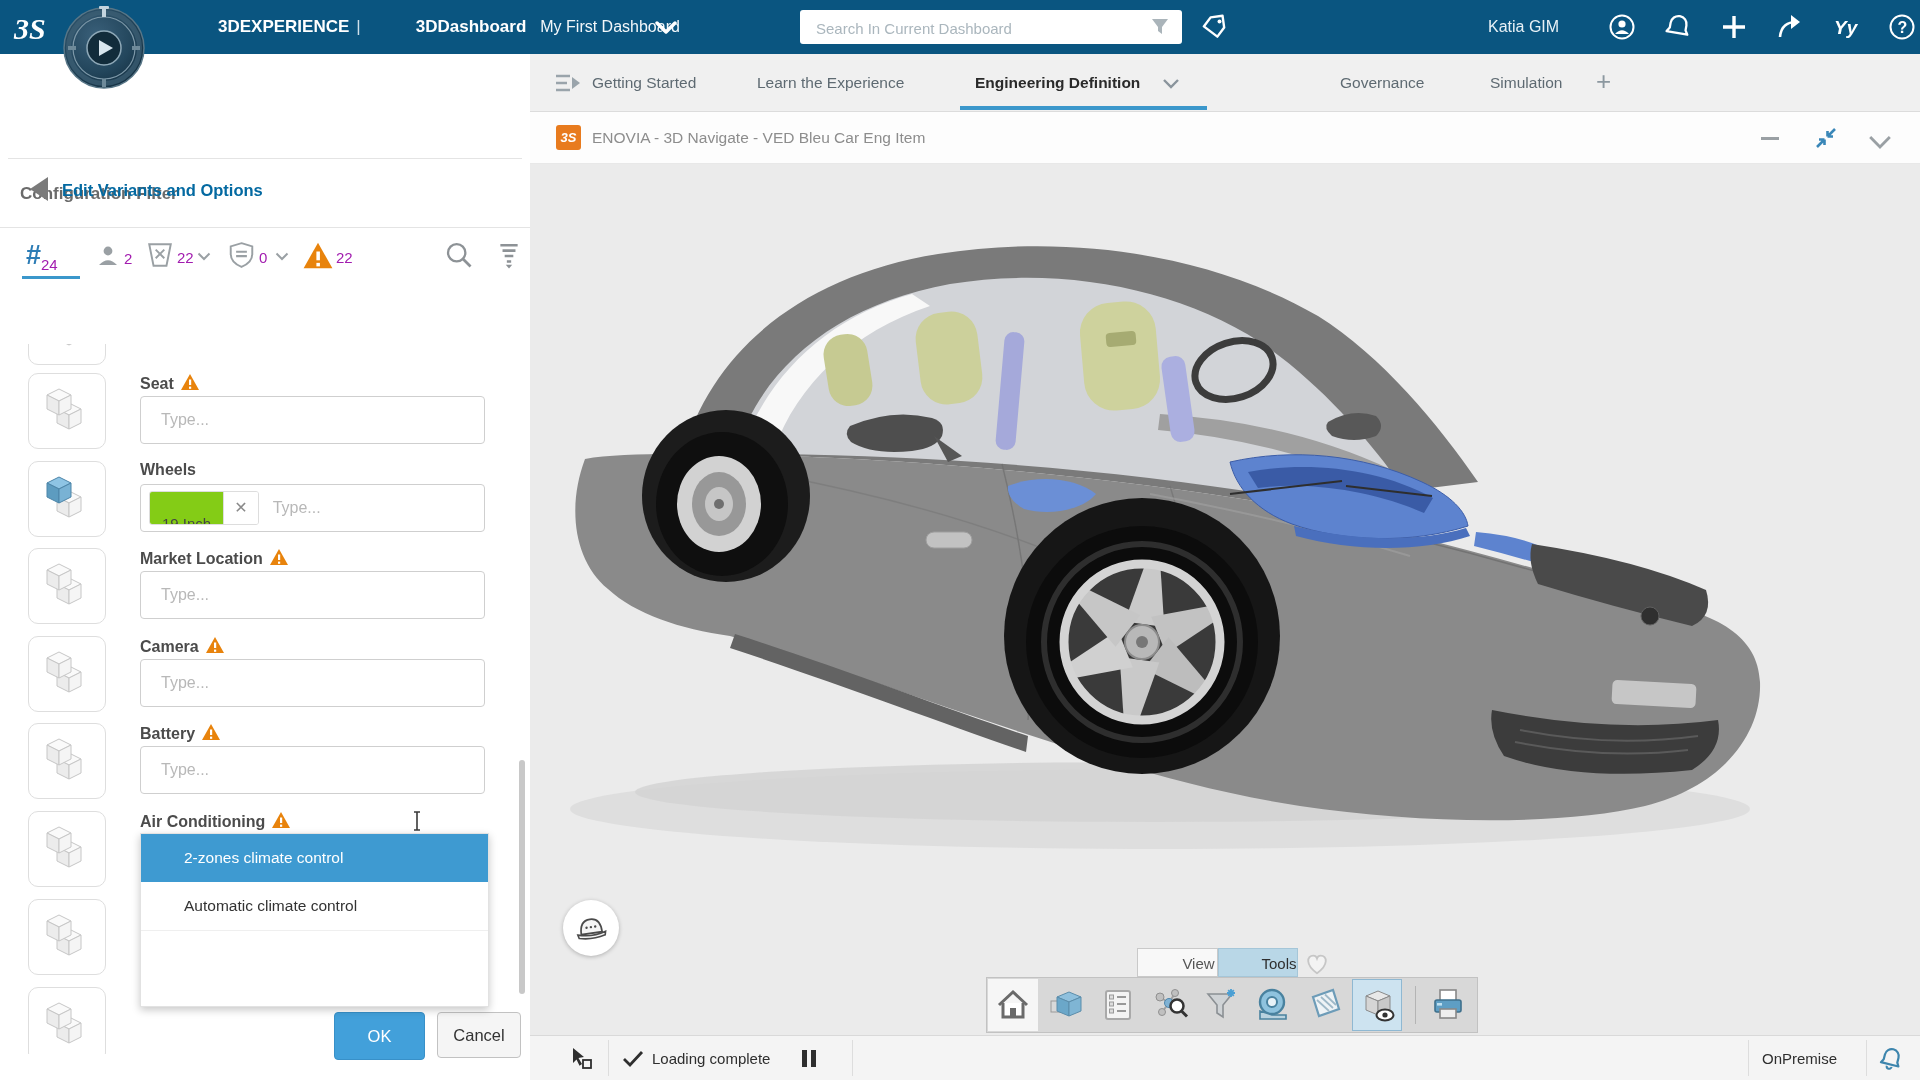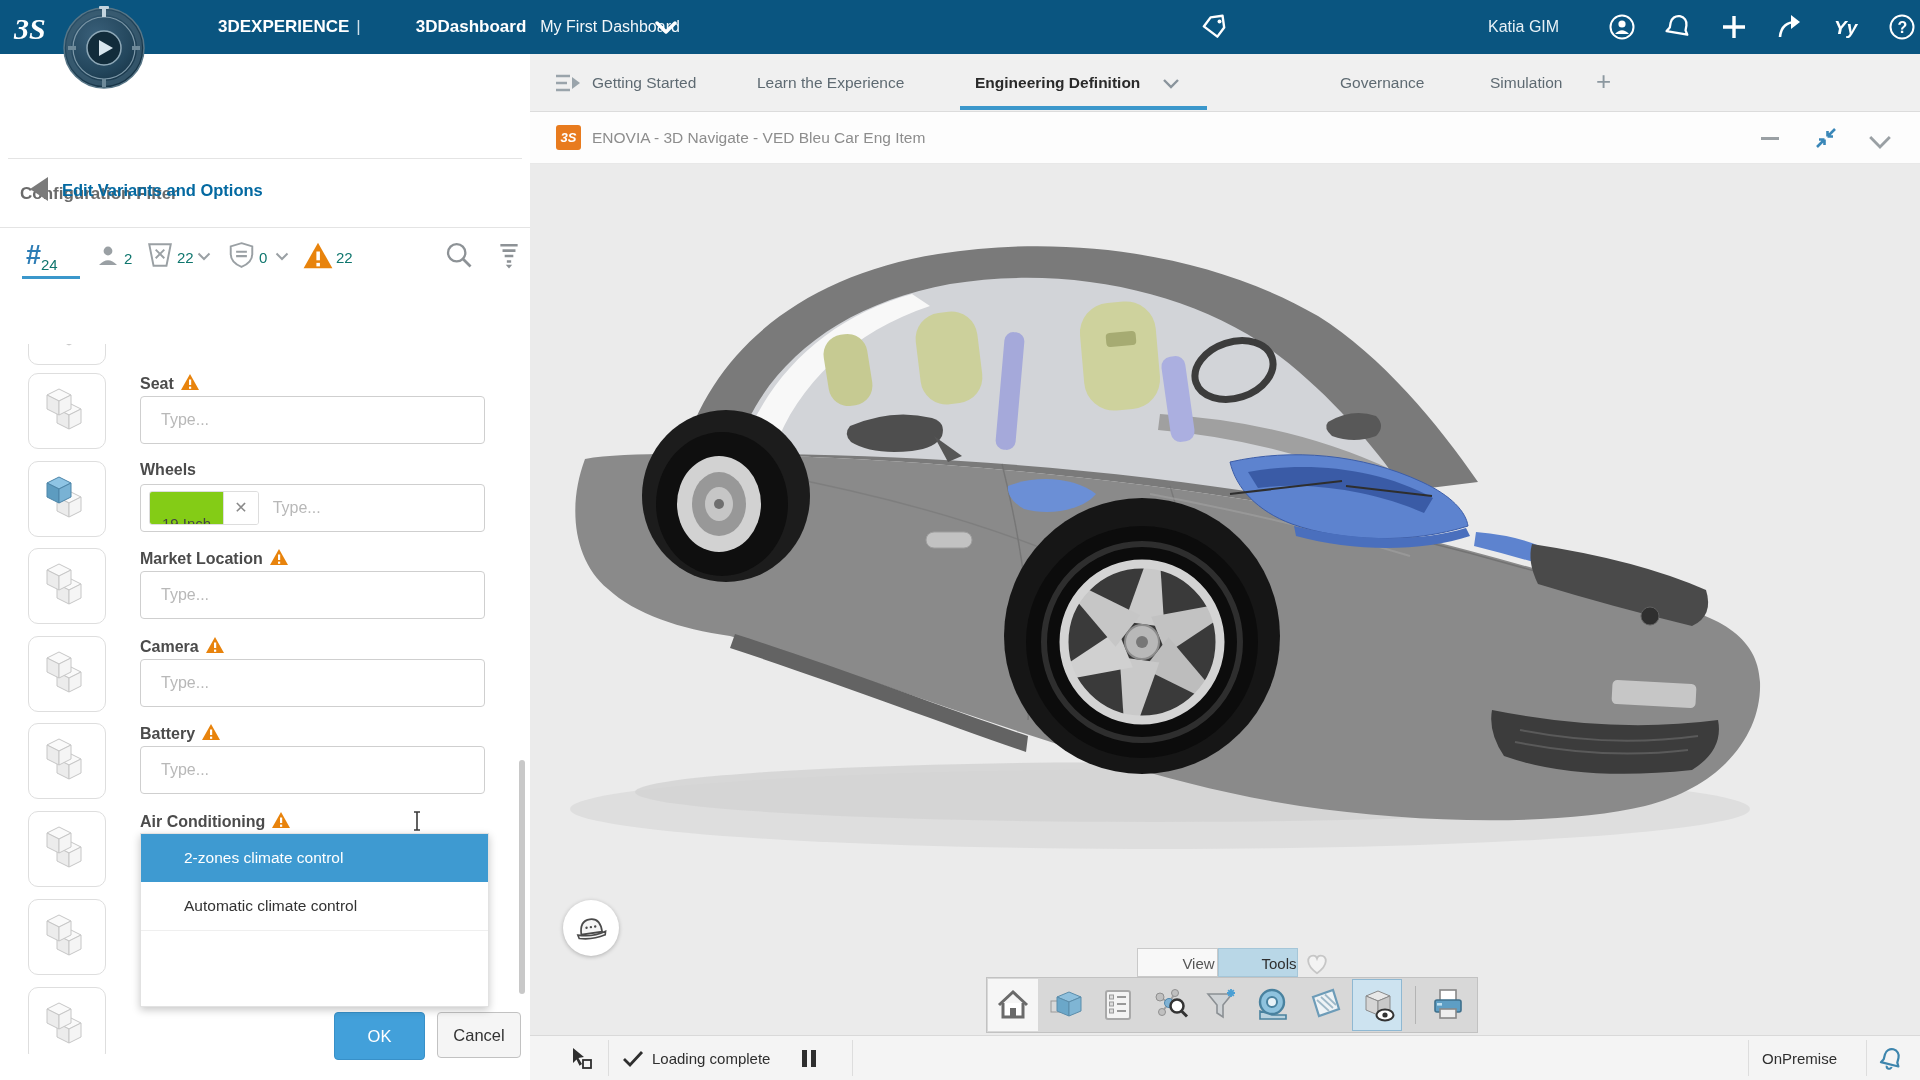--- a/index.html
+++ b/index.html
@@ -25,21 +25,21 @@
 
   
   .left-panel{position:absolute;left:0;top:54px;width:530px;height:1026px;background:#fff;border-right:1px solid #d8d8d8;}
   .panel-title{position:absolute;left:20px;top:130px;font-size:17px;font-weight:bold;color:#6b6b6b;}
   .pdiv{position:absolute;left:8px;width:514px;height:1px;background:#e4e4e4;}
   .back-row{position:absolute;left:0px;top:159px;width:530px;height:68px;cursor:pointer;}
   .back-tri{position:absolute;left:30px;top:18px;width:0;height:0;border-top:12px solid transparent;border-bottom:12px solid transparent;border-right:18px solid #7a7a7a;}
   .back-label{position:absolute;left:62px;top:22px;font-size:16.5px;font-weight:bold;color:#0369a1;}
 
   .ft{position:absolute;top:240px;height:36px;}
-  .ft .cnt{font-size:15px;color:#0f766e;}
+  .ft .cnt{font-size:15px;color:#a21caf;}
   .hash-glyph{font-size:27px;font-weight:bold;color:#2c7cb5;line-height:30px;}
   .hash-underline{position:absolute;left:22px;top:276px;width:58px;height:3px;background:#3b97cb;}
   .chev-sm{display:inline-block;margin-left:3px;}
 
   
   .field-area{position:absolute;left:0;top:290px;width:530px;height:710px;overflow:hidden;}
   .cube-btn{position:absolute;left:28px;width:76px;height:74px;background:#fff;border:1px solid #dedede;border-radius:10px;cursor:pointer;}
   .cube-btn svg{position:absolute;left:14px;top:13px;}
   .f-label{position:absolute;left:140px;height:22px;font-size:16px;font-weight:bold;color:#4b4b4b;white-space:nowrap;}
   .f-label svg{vertical-align:-2px;margin-left:6px;}
@@ -146,20 +146,26 @@
     <svg class="abs" style="left:12px;top:8px" width="48" height="40" viewBox="0 0 48 40">
       <text x="2" y="31" font-size="30" font-style="italic" font-weight="bold" fill="#ffffff" font-family="Liberation Serif,serif">3S</text>
     </svg>
     <div class="brand">
       <b>3DEXPERIENCE</b><span class="sep">|</span><b>3DDashboard</b><span class="dash-name">My First Dashboard</span>
     </div>
     <svg class="abs" style="left:655px;top:21px" width="22" height="14" viewBox="0 0 22 14">
       <path d="M2 2 L11 11 L20 2" fill="none" stroke="#fff" stroke-width="3.4" stroke-linecap="round" stroke-linejoin="round"></path>
     </svg>
 
+    <div class="search-wrap">
+      <input type="text" placeholder="Search In Current Dashboard" style="">
+      <svg class="abs" style="left:350px;top:8px" width="20" height="18" viewBox="0 0 20 18">
+        <path d="M2 1 H18 L12 9 V16 L8 13 V9 Z" fill="#aab4ba"></path>
+      </svg>
+    </div>
 
     <svg class="tb-icon" style="left:1200px" width="28" height="28" viewBox="0 0 28 28">
       <path d="M4 12 L12 4 H24 V16 L16 24 Z" fill="none" stroke="#fff" stroke-width="2.4" stroke-linejoin="round" transform="rotate(-8 14 14)"></path>
       <circle cx="19.5" cy="8.5" r="2" fill="#fff"></circle>
     </svg>
 
     <div class="tb-user">Katia GIM</div>
 
     <svg class="tb-icon" style="left:1608px" width="28" height="28" viewBox="0 0 28 28">
       <circle cx="14" cy="14" r="11.5" fill="none" stroke="#fff" stroke-width="2"></circle>

